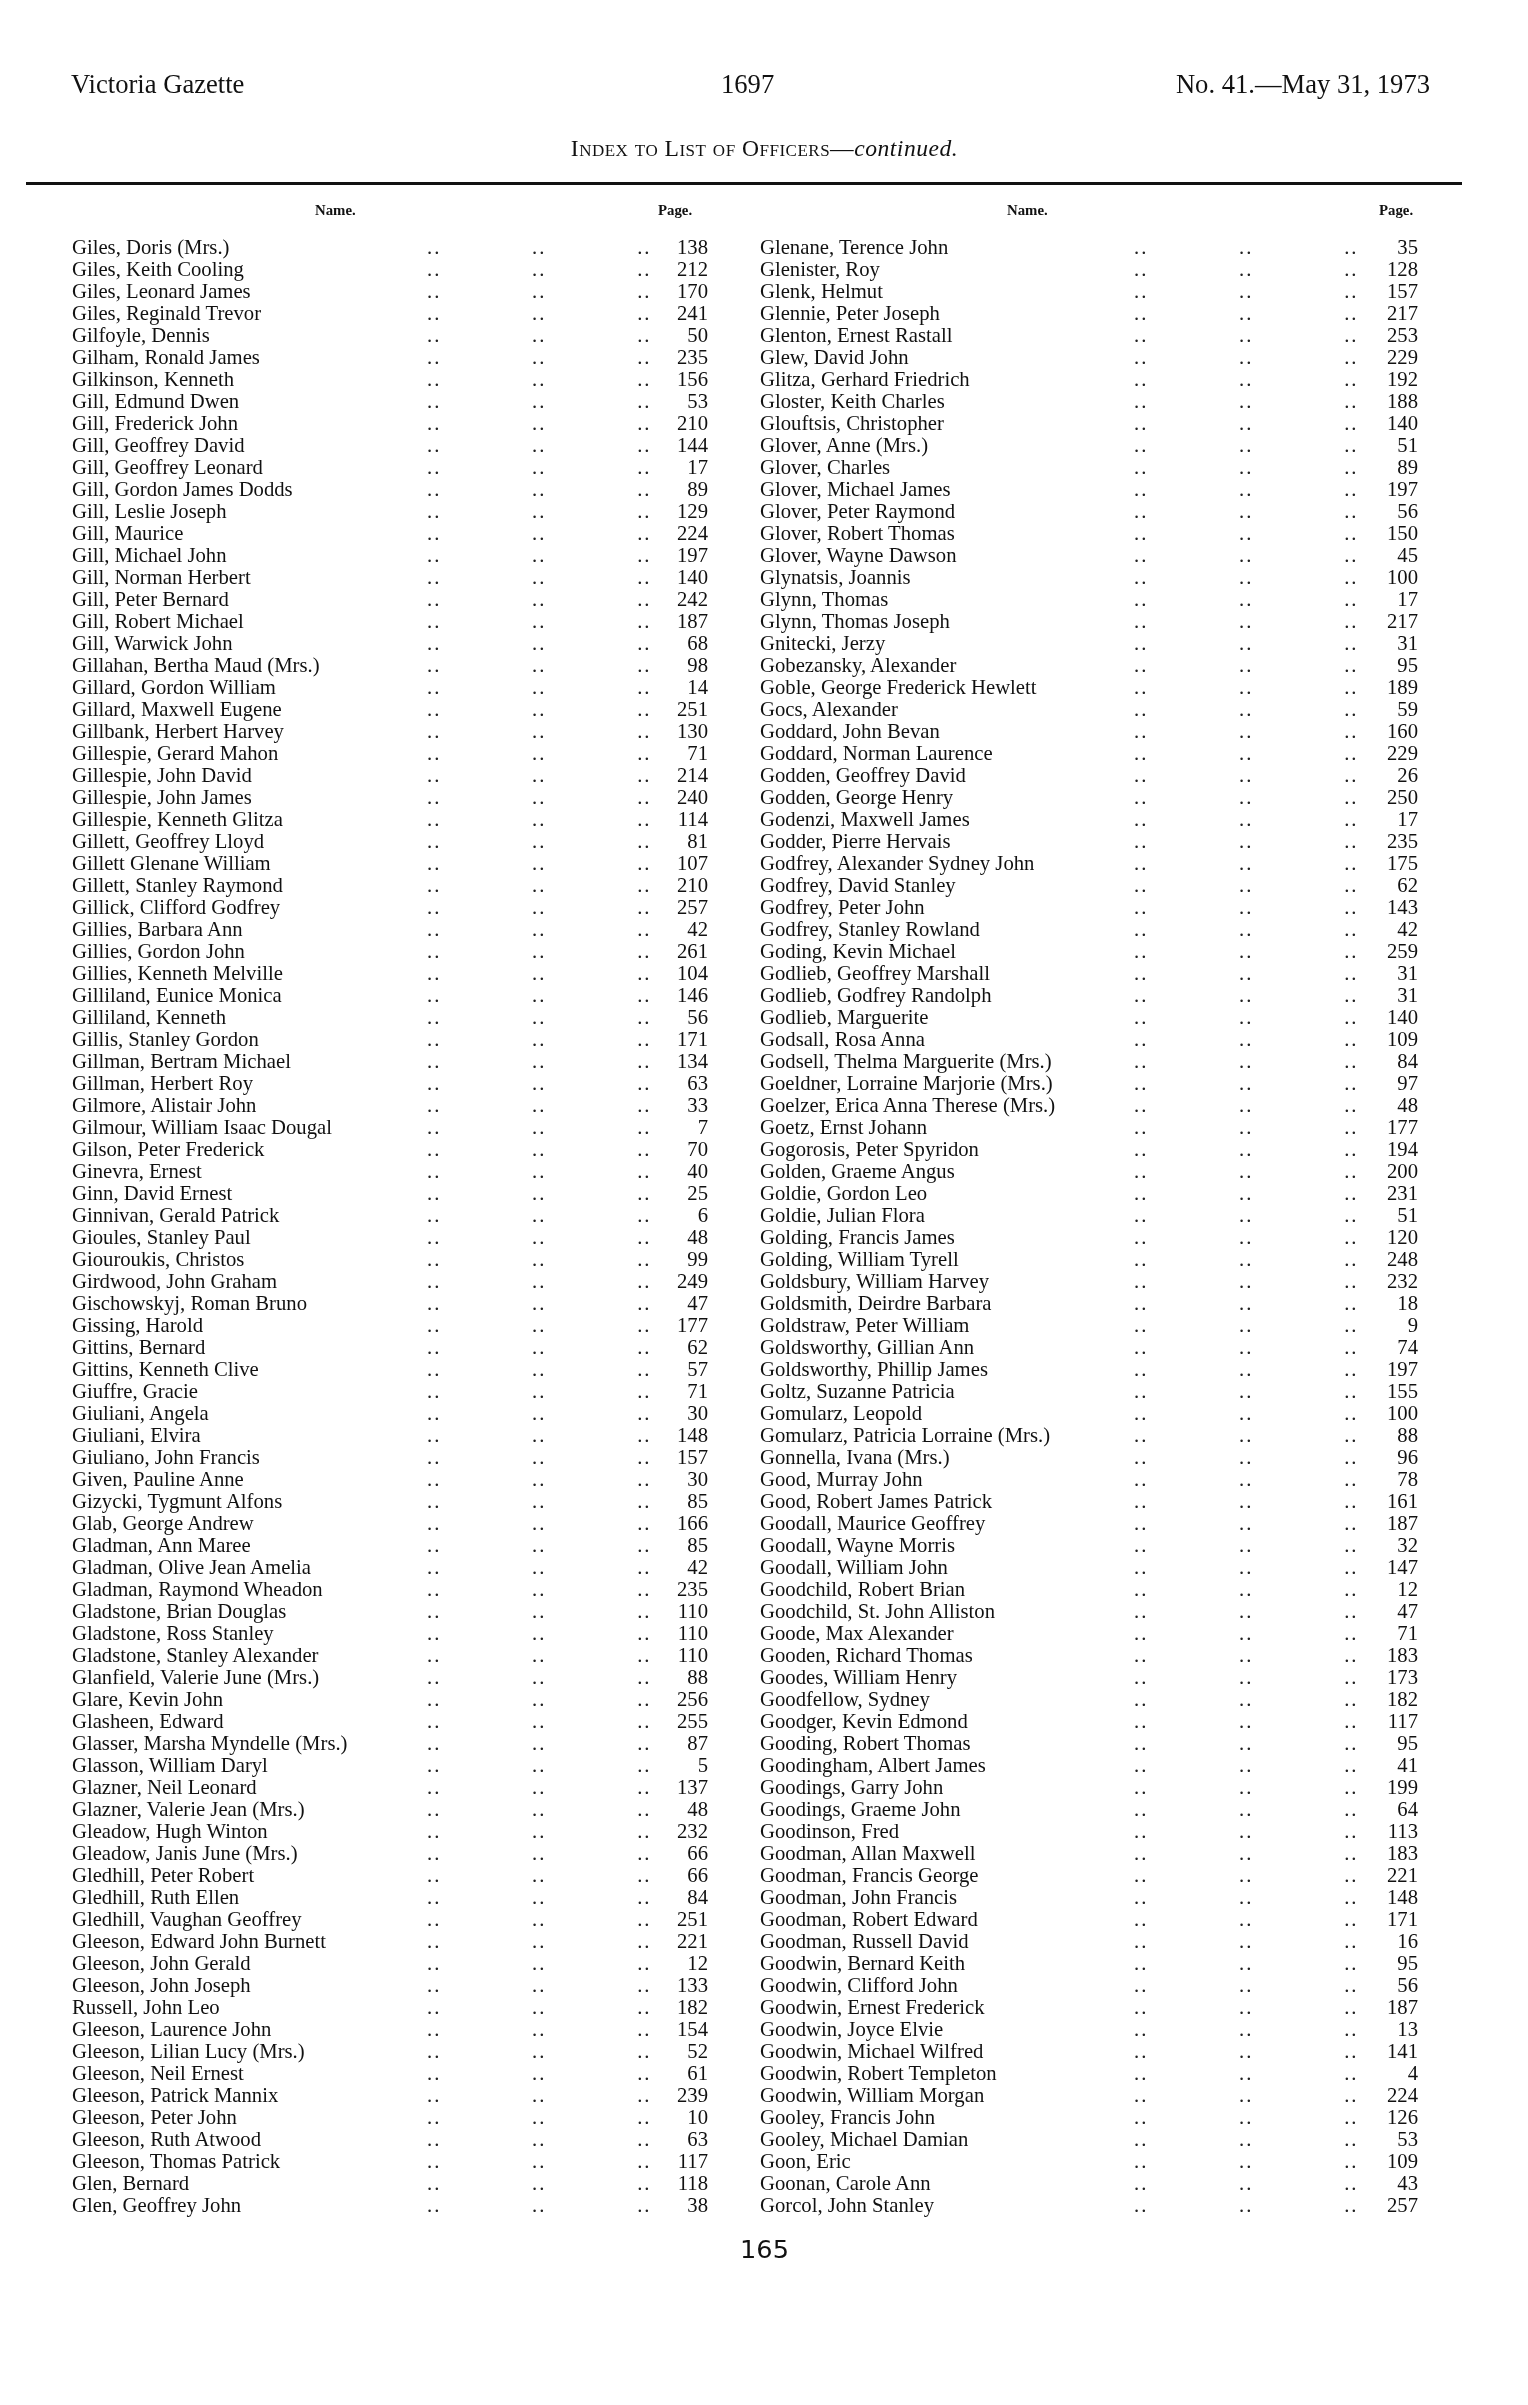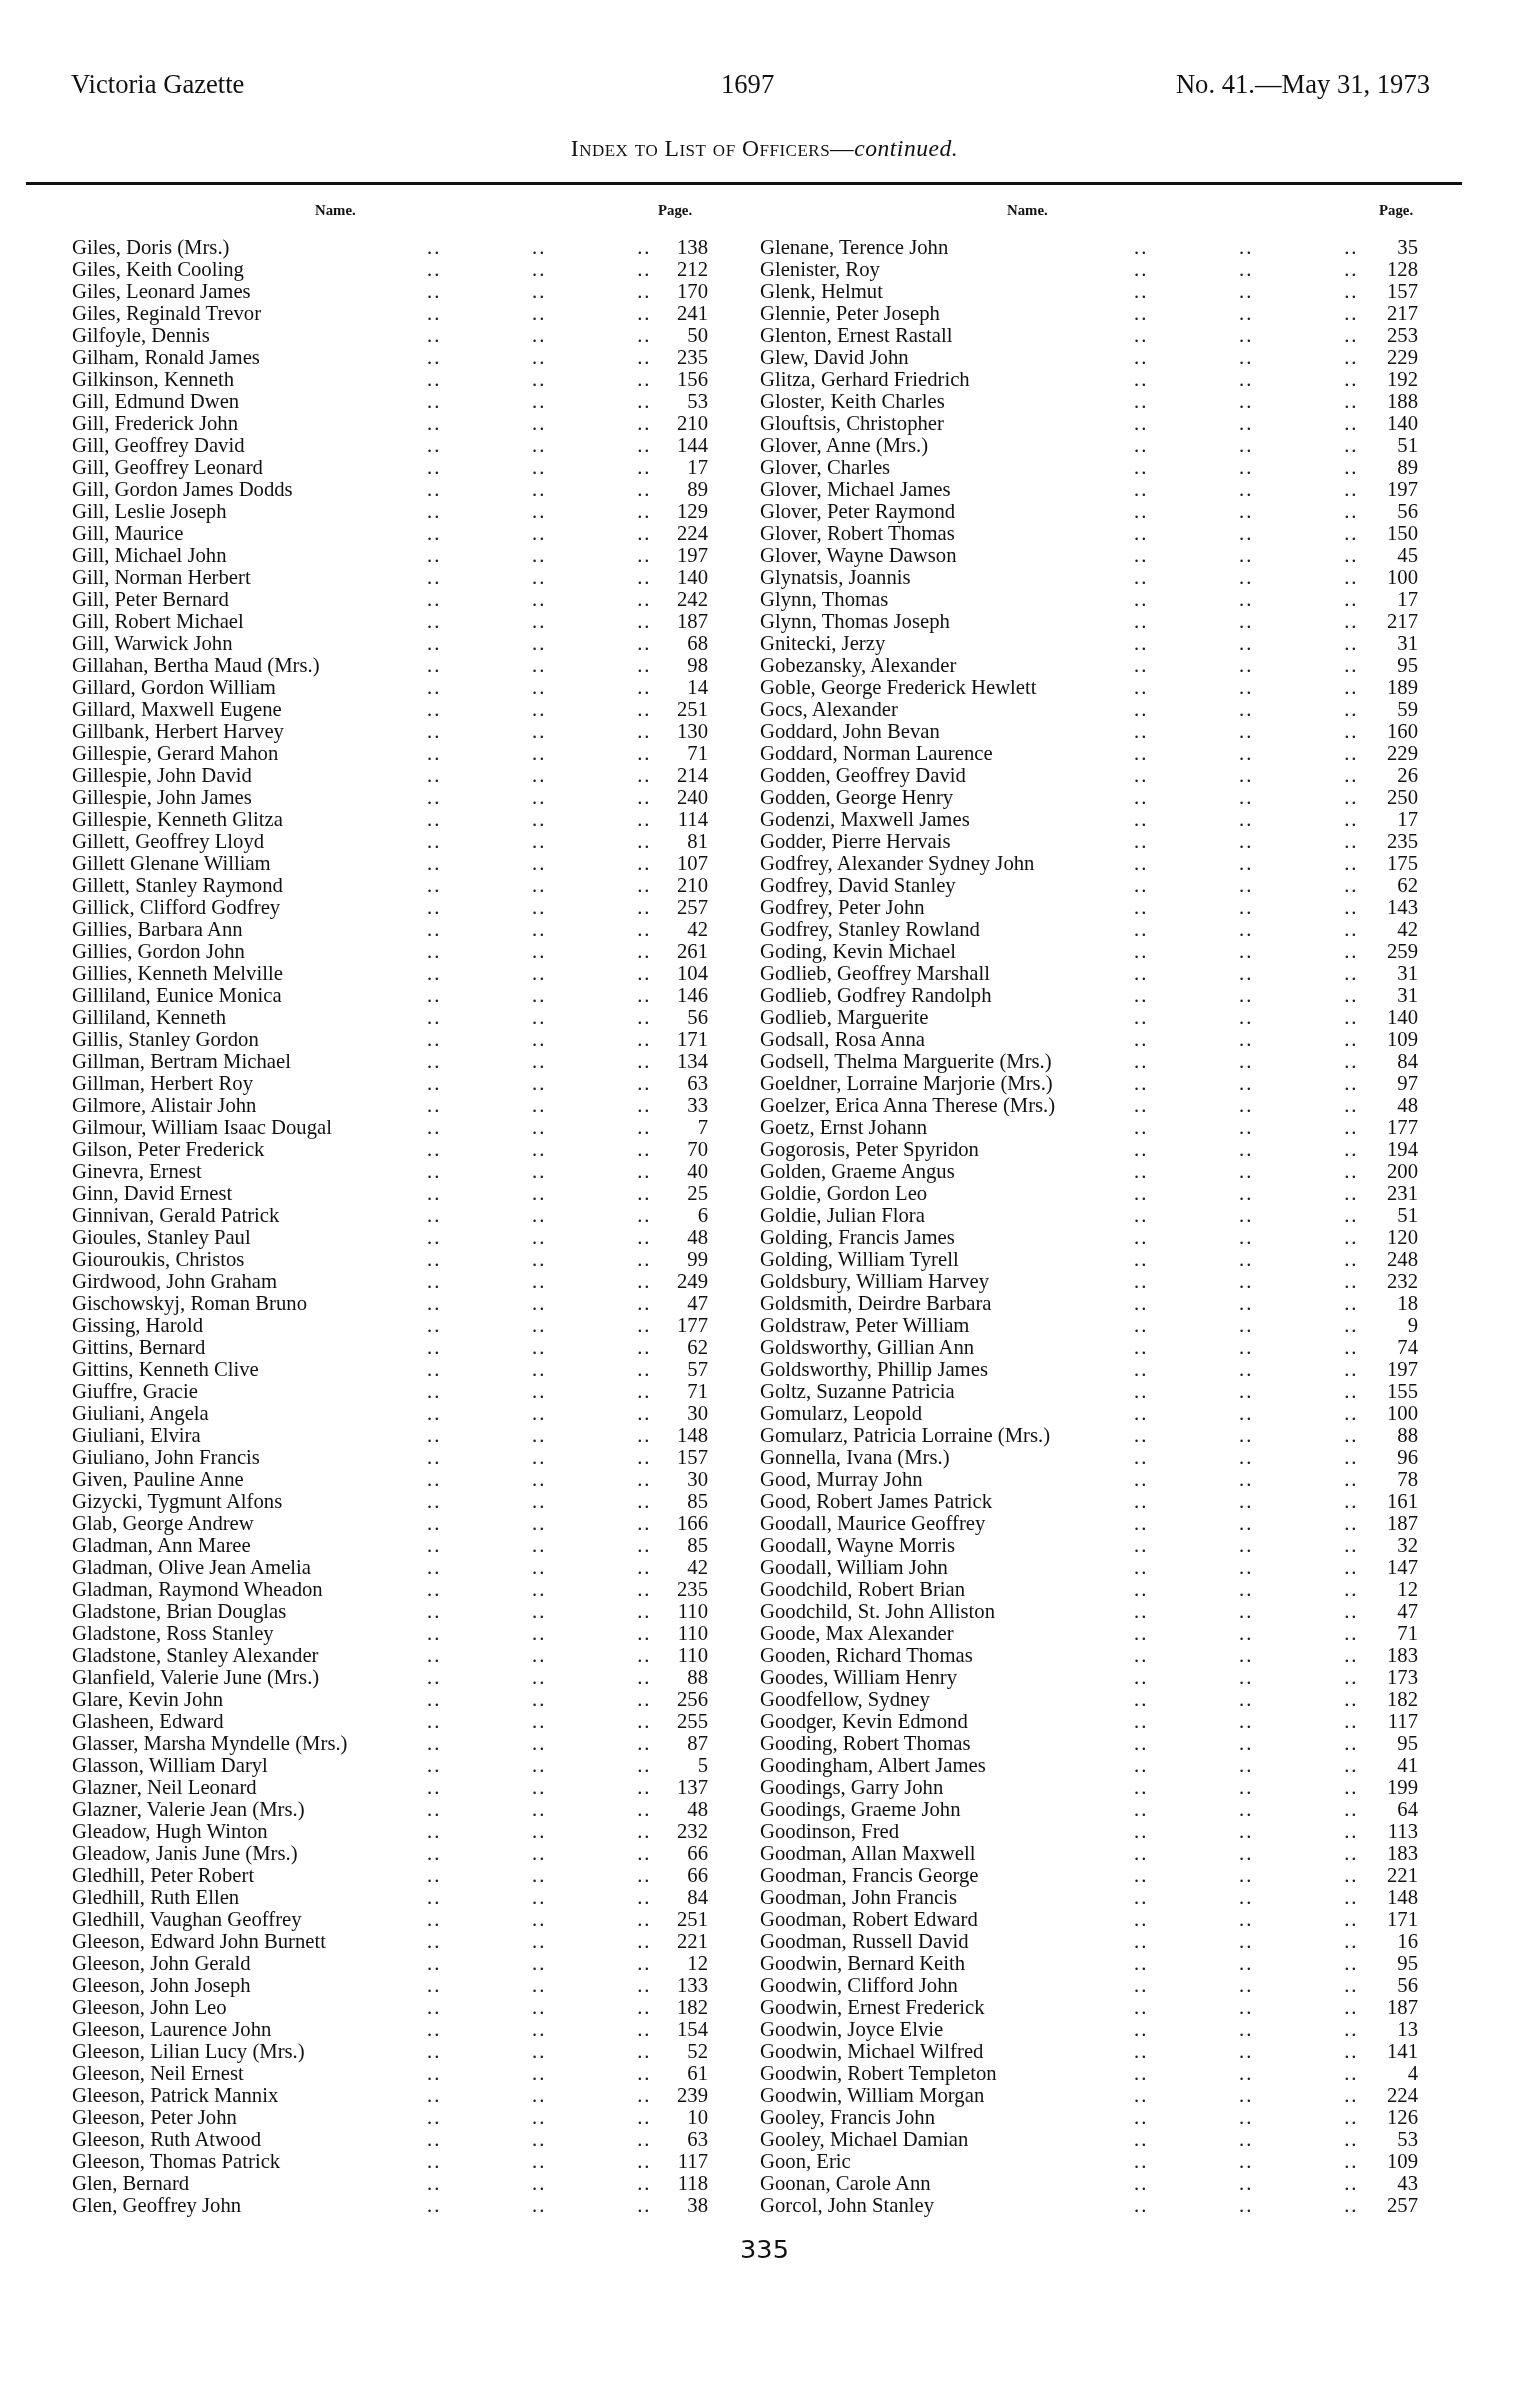--- a/index.html
+++ b/index.html
@@ -439,21 +439,21 @@
       <span class="name">Gleeson, John Gerald</span>
       <span class="leader" style="left: 355px;">..    ..    ..</span>
       <span class="page">12</span>
     </div>
     <div class="row">
       <span class="name">Gleeson, John Joseph</span>
       <span class="leader" style="left: 355px;">..    ..    ..</span>
       <span class="page">133</span>
     </div>
     <div class="row">
-      <span class="name">Gleeson, John Leo</span>
+      <span class="name">Russell, John Leo</span>
       <span class="leader" style="left: 355px;">..    ..    ..</span>
       <span class="page">182</span>
     </div>
     <div class="row">
       <span class="name">Gleeson, Laurence John</span>
       <span class="leader" style="left: 355px;">..    ..    ..</span>
       <span class="page">154</span>
     </div>
     <div class="row">
       <span class="name">Gleeson, Lilian Lucy (Mrs.)</span>
@@ -942,14 +942,14 @@
       <span class="leader" style="left: 374px;">..    ..    ..</span>
       <span class="page">43</span>
     </div>
     <div class="row">
       <span class="name">Gorcol, John Stanley</span>
       <span class="leader" style="left: 374px;">..    ..    ..</span>
       <span class="page">257</span>
     </div>
   </div>
 
-<div class="footer">335</div>
+<div class="footer">165</div>
 
 
 </body></html>

